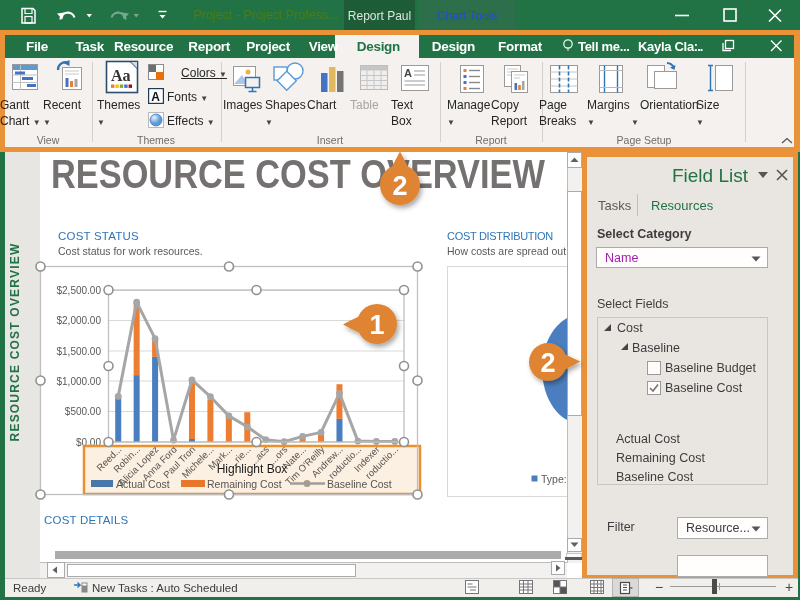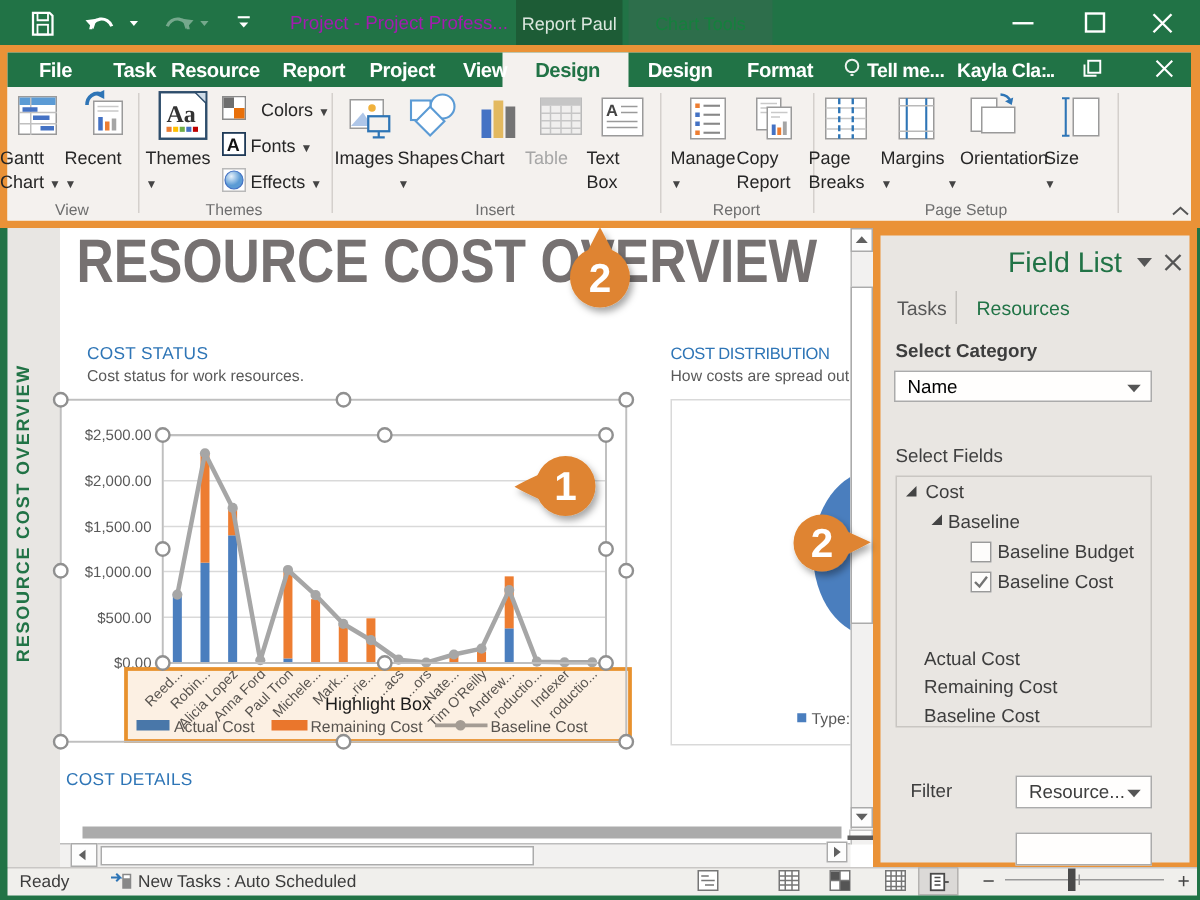--- a/index.html
+++ b/index.html
@@ -9,22 +9,22 @@
   .or{background:#EA9237;}
 </style>
 </head>
 <body>
 <div id="app">
 
 <div class="abs" style="left:0;top:0;width:800px;height:30px;background:#217346;"></div>
 <div class="abs" style="left:344px;top:0;width:71px;height:30px;background:#1d5c36;"></div>
 <div class="abs" style="left:419px;top:0;width:96px;height:30px;background:#2d6e4b;"></div>
 <div class="abs" style="left:344px;top:9px;width:71px;height:15px;color:#dce7df;font-size:12px;text-align:center;white-space:nowrap;">Report Paul</div>
-<div class="abs" style="left:419px;top:9px;width:96px;height:15px;color:#15803d;font-size:12px;text-align:center;white-space:nowrap;">Chart Tools</div>
-<div class="abs" style="left:186px;top:8px;width:160px;height:16px;color:#a21caf;font-size:12.5px;text-align:center;white-space:nowrap;">Project - Project Profess...</div>
+<div class="abs" style="left:419px;top:9px;width:96px;height:15px;color:#1d4ed8;font-size:12px;text-align:center;white-space:nowrap;">Chart Tools</div>
+<div class="abs" style="left:186px;top:8px;width:160px;height:16px;color:#4d7c0f;font-size:12.5px;text-align:center;white-space:nowrap;">Project - Project Profess...</div>
 
 <svg class="abs" style="left:0;top:0;" width="240" height="30" viewBox="0 0 240 30">
   <g fill="none" stroke="#fff" stroke-width="1.5">
     <path d="M22 8.5 H33 L35 10.5 V23 H22 Z"></path>
     <path d="M25 8.5 V13.5 H32 V8.5" stroke-width="1.2"></path>
     <rect x="25" y="16.5" width="7" height="6.5" stroke-width="1.2"></rect>
   </g>
   <path d="M60.5 19.5 a7.2 7.2 0 0 1 14 -2" fill="none" stroke="#fff" stroke-width="2.1"></path>
   <path d="M57 13.5 l7.5 -1 -2.2 6.8 z" fill="#fff"></path>
   <path d="M86.5 14 h5.5 l-2.75 3.4 z" fill="#fff"></path>
@@ -139,21 +139,21 @@
   </svg>
   <div class="rl" style="left:97px;top:98px;width:50px;">Themes</div>
   <div class="rl" style="left:97px;top:114px;width:50px;"><span class="car">▼</span></div>
 
   <svg class="abs" style="left:148px;top:64px;" width="16" height="16" viewBox="0 0 16 16">
     <rect x="0.5" y="0.5" width="15" height="15" fill="#fff" stroke="#8a8a8a"></rect>
     <rect x="1" y="1" width="7" height="7" fill="#6e6e6e"></rect>
     <rect x="8" y="8" width="7" height="7" fill="#e8700a"></rect>
     <rect x="8" y="1" width="7" height="7" fill="#fff"></rect>
   </svg>
-  <div class="rl" style="left:167px;top:66px;width:60px;text-align:center;">Colors <span class="car">▼</span></div>
+  <div class="rl" style="left:167px;top:66px;width:60px;text-align:right;text-decoration:underline;">Colors <span class="car">▼</span></div>
   <svg class="abs" style="left:148px;top:88px;" width="16" height="16" viewBox="0 0 16 16">
     <rect x="0.5" y="0.5" width="15" height="15" fill="#fff" stroke="#1f3a57" stroke-width="1.4"></rect>
     <text x="3.2" y="12.5" font-size="12" font-weight="bold" fill="#111">A</text>
   </svg>
   <div class="rl" style="left:167px;top:90px;width:60px;text-align:left;">Fonts <span class="car">▼</span></div>
   <svg class="abs" style="left:148px;top:112px;" width="16" height="16" viewBox="0 0 16 16">
     <rect x="0.5" y="0.5" width="15" height="15" fill="#fff" stroke="#b9b9b9"></rect>
     <defs>
           <radialGradient id="sph" cx="35%" cy="30%">
             <stop offset="0%" stop-color="#e8f2fb"></stop>
@@ -428,21 +428,21 @@
         <path d="M3 3 L8 9 L13 3 Z" fill="#555"></path>
       </svg>
   <svg class="abs" style="left:774px;top:167px;" width="16" height="16" viewBox="0 0 16 16">
         <path d="M3 3 L13 13 M13 3 L3 13" stroke="#555" stroke-width="1.6"></path>
       </svg>
   <div class="abs" style="left:598px;top:198px;color:#595959;font-size:13px;">Tasks</div>
   <div class="abs" style="left:637px;top:194px;width:1px;height:22px;background:#c3c0bc;"></div>
   <div class="abs" style="left:651px;top:198px;color:#217346;font-weight:normal;font-size:13px;">Resources</div>
   <div class="abs" style="left:597px;top:227px;color:#3d3d3d;font-weight:bold;font-size:12.5px;">Select Category</div>
   <div class="abs" style="left:596px;top:247px;width:172px;height:21px;background:#fffefd;border:1px solid #ababab;box-sizing:border-box;"></div>
-  <div class="abs" style="left:605px;top:251px;color:#000000;font-size:12.5px;">Name</div>
+  <div class="abs" style="left:605px;top:251px;color:#a21caf;font-size:12.5px;">Name</div>
   <svg class="abs" style="left:749px;top:254px;" width="14" height="10" viewBox="0 0 14 10">
         <path d="M2.5 2.5 L7 7.5 L11.5 2.5 Z" fill="#555"></path>
       </svg>
   <div class="abs" style="left:597px;top:297px;color:#404040;font-weight:normal;font-size:12.5px;">Select Fields</div>
   <div class="abs" style="left:597px;top:317px;width:171px;height:168px;border:1px solid #c9c6c2;box-sizing:border-box;"></div>
   <svg class="abs" style="left:603px;top:323px;" width="10" height="9" viewBox="0 0 10 9">
         <path d="M8 1 L8 8 L1 8 Z" fill="#444" transform="rotate(0 4.5 4.5)"></path>
       </svg>
   <div class="abs" style="left:617px;top:321px;color:#3d3d3d;font-size:12.5px;">Cost</div>
   <svg class="abs" style="left:620px;top:342px;" width="10" height="9" viewBox="0 0 10 9">

